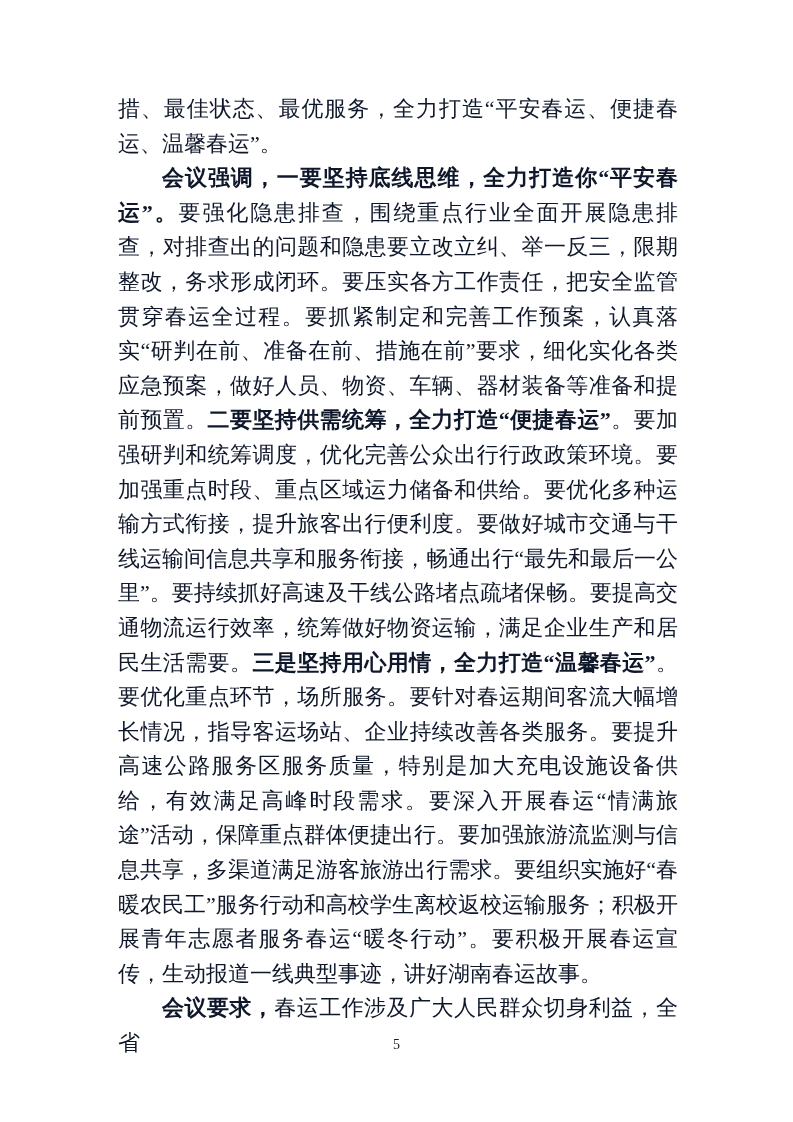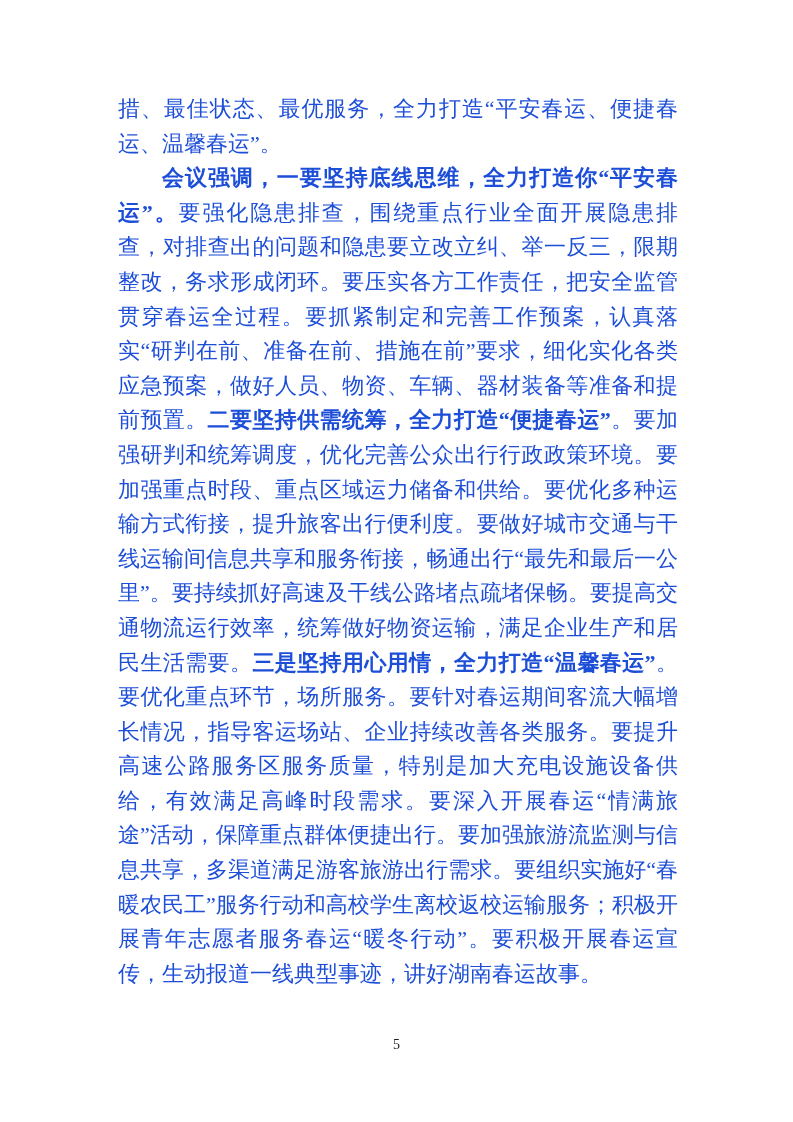--- a/index.html
+++ b/index.html
@@ -17,21 +17,21 @@
     font-family: "Liberation Serif", "DejaVu Serif", serif;
     box-shadow: 0 0 2px rgba(0,0,0,0.15);
   }
   .text-block {
     position: absolute;
     left: 118px;
     top: 92px;
     width: 560px;
     font-size: 22px;
     line-height: 34.6px;
-    color: #1d4ed8;
+    color: #0f172a;
     text-align: justify;
     text-justify: inter-ideograph;
   }
   .para {
     margin: 0;
     padding: 0;
   }
   .para.indent {
     text-indent: 44px;
     font-family: Liberation Serif, serif;
@@ -53,15 +53,16 @@
     color: #1a1a1a;
   }
 </style>
 </head>
 <body>
 
 <div class="page">
   <div class="text-block">
       <p class="para"><span class="run">措、最佳状态、最优服务，全力打造“平安春运、便捷春运、温馨春运”。</span></p>
       <p class="para indent"><span class="run bold">会议强调，一要坚持底线思维，全力打造你“平安春运”。</span><span class="run">要强化隐患排查，围绕重点行业全面开展隐患排查，对排查出的问题和隐患要立改立纠、举一反三，限期整改，务求形成闭环。要压实各方工作责任，把安全监管贯穿春运全过程。要抓紧制定和完善工作预案，认真落实“研判在前、准备在前、措施在前”要求，细化实化各类应急预案，做好人员、物资、车辆、器材装备等准备和提前预置。</span><span class="run bold">二要坚持供需统筹，全力打造“便捷春运”</span><span class="run">。要加强研判和统筹调度，优化完善公众出行行政政策环境。要加强重点时段、重点区域运力储备和供给。要优化多种运输方式衔接，提升旅客出行便利度。要做好城市交通与干线运输间信息共享和服务衔接，畅通出行“最先和最后一公里”。要持续抓好高速及干线公路堵点疏堵保畅。要提高交通物流运行效率，统筹做好物资运输，满足企业生产和居民生活需要。</span><span class="run bold">三是坚持用心用情，全力打造“温馨春运”</span><span class="run">。要优化重点环节，场所服务。要针对春运期间客流大幅增长情况，指导客运场站、企业持续改善各类服务。要提升高速公路服务区服务质量，特别是加大充电设施设备供给，有效满足高峰时段需求。要深入开展春运“情满旅途”活动，保障重点群体便捷出行。要加强旅游流监测与信息共享，多渠道满足游客旅游出行需求。要组织实施好“春暖农民工”服务行动和高校学生离校返校运输服务；积极开展青年志愿者服务春运“暖冬行动”。要积极开展春运宣传，生动报道一线典型事迹，讲好湖南春运故事。</span></p>
+      <p class="para indent"><span class="run bold">会议要求，</span><span class="run">春运工作涉及广大人民群众切身利益，全省</span></p>
     </div>
   <div class="page-number">5</div>
 </div>
 
 </body></html>

